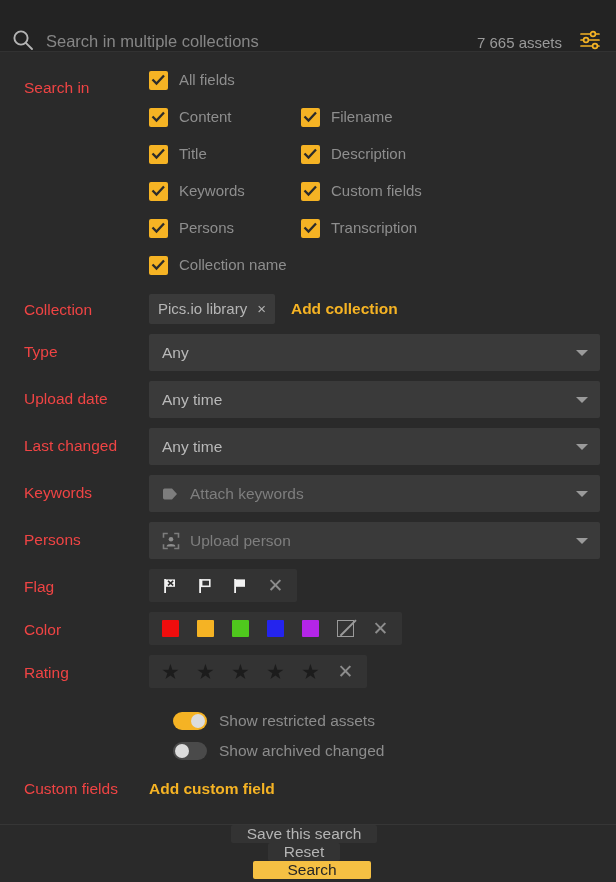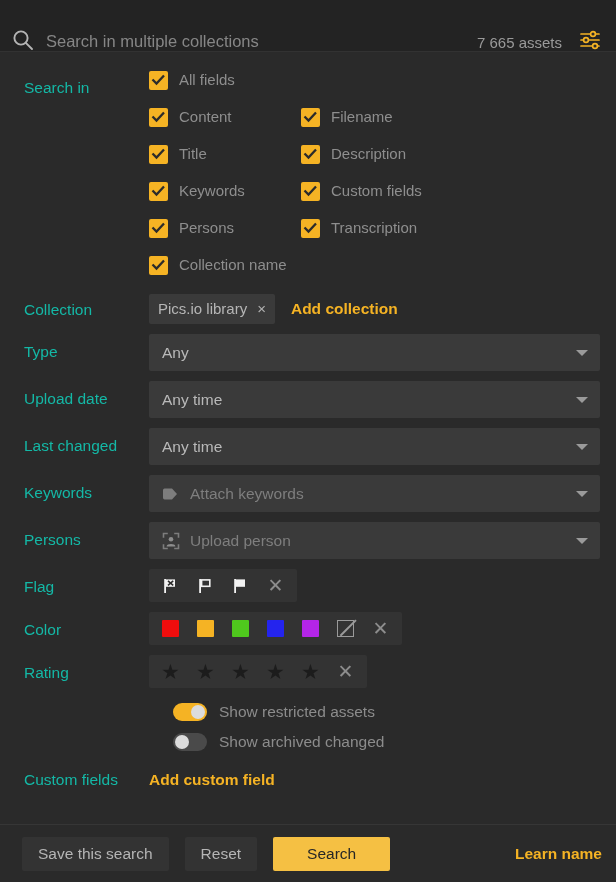--- a/index.html
+++ b/index.html
@@ -42,21 +42,21 @@
   
   .panel { padding: 0 16px 0 24px; }
 
   .row {
     display: flex;
     align-items: flex-start;
     margin-top: 10px;
   }
   .row-label {
     flex: 0 0 125px;
-    color: #14b8a6;
+    color: #ef4444;
     font-size: 15.5px;
     padding-top: 9px;
     line-height: 1.2;
   }
   .row-field { flex: 1 1 auto; min-width: 0; }
 
   
   .searchin { margin-top: 18px; }
   .cbgrid { display: flex; flex-wrap: wrap; }
   .cbcell {
@@ -157,21 +157,21 @@
   .swatch-none:after {
     content: ""; position: absolute;
     left: -1px; top: 6px; width: 22px; height: 1.5px;
     background: #9a9a9a;
     transform: rotate(-45deg);
   }
   .star { color: #1c1c1c; font-size: 21px; line-height: 1; }
   .xmark { color: #8d8d8d; font-size: 19px; line-height: 1; font-weight: 300; }
 
   
-  .toggles { margin-top: 15px; margin-left: 149px; }
+  .toggles { margin-top: 24px; margin-left: 149px; }
   .togrow { display: flex; align-items: center; margin-bottom: 12px; cursor: pointer; }
   .tog {
     width: 34px; height: 18px; border-radius: 9px;
     position: relative; flex: 0 0 34px; margin-right: 12px;
   }
   .tog.on { background: #f5b324; }
   .tog.off { background: #4a4a4a; }
   .tog .knob {
     position: absolute; top: 2px;
     width: 14px; height: 14px; border-radius: 50%;
@@ -188,20 +188,21 @@
 
   
   .footer {
     position: absolute;
     left: 0; right: 0; bottom: 0;
     height: 58px;
     border-top: 1px solid #363636;
     display: flex;
     align-items: center;
     padding: 0 14px 0 22px;
+    flex-direction: column;
   }
   .btn {
     height: 34px;
     border-radius: 2px;
     border: none;
     font-family: "Liberation Sans", sans-serif;
     font-size: 15.5px;
     cursor: pointer;
     padding: 0 16px;
   }

